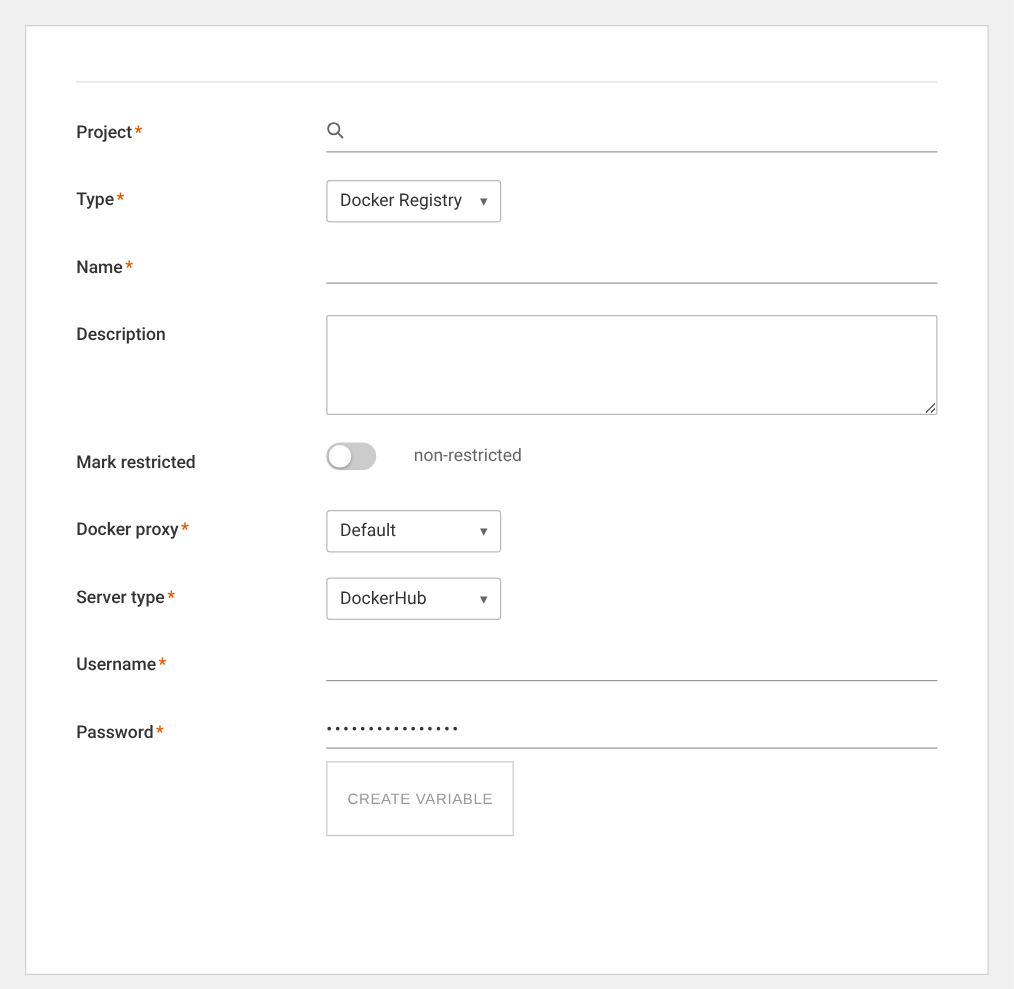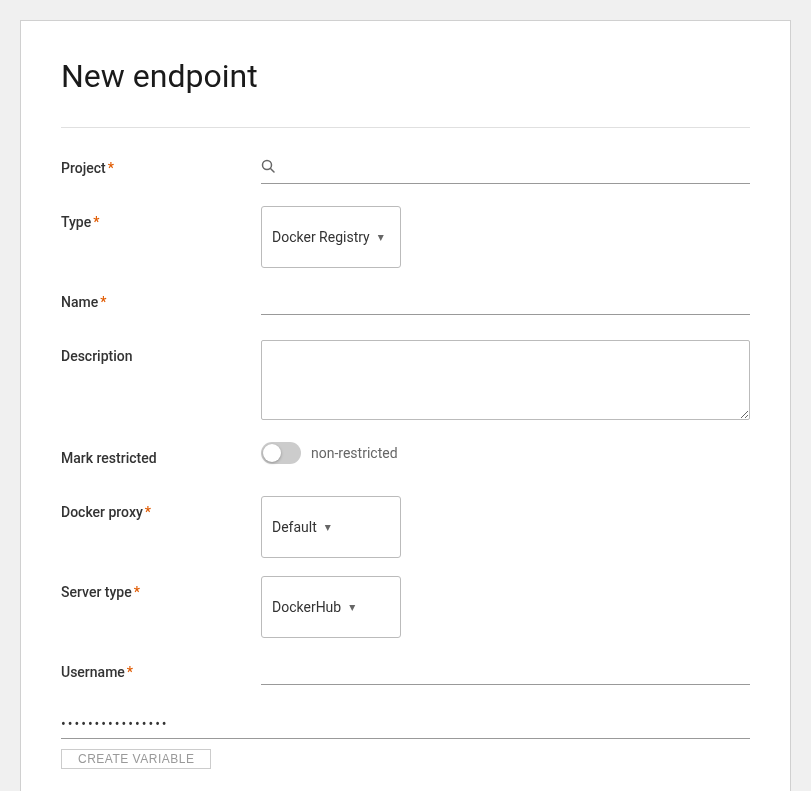--- a/index.html
+++ b/index.html
@@ -75,26 +75,27 @@
       color: #333;
       width: 100%;
       padding: 6px 0;
       background: transparent;
     }
     .select-wrapper {
       display: inline-flex;
       align-items: center;
       border: 1px solid #bbb;
       border-radius: 3px;
-      padding: 22px 10px;
+      padding: 8px 10px;
       font-size: 14px;
       color: #333;
       background: #fff;
       cursor: pointer;
       min-width: 140px;
+      justify-content: space-between;
     }
     .select-wrapper .chevron {
       margin-left: 8px;
       font-size: 12px;
       color: #666;
     }
     .textarea-input {
       border: 1px solid #bbb;
       border-radius: 2px;
       outline: none;
@@ -102,20 +103,21 @@
       color: #333;
       width: 100%;
       height: 80px;
       padding: 8px;
       resize: vertical;
       background: #fff;
     }
     .toggle-row {
       display: flex;
       align-items: center;
+      gap: 20px;
     }
     .toggle {
       width: 40px;
       height: 22px;
       border-radius: 11px;
       background: #ccc;
       position: relative;
       cursor: pointer;
       flex-shrink: 0;
     }
@@ -160,41 +162,40 @@
       font-size: 14px;
       color: #333;
       letter-spacing: 2px;
       padding: 6px 0;
       border-bottom: 1px solid #999;
       width: 100%;
     }
     .create-variable-btn {
       display: inline-block;
       margin-top: 10px;
-      padding: 2px 16px;
+      padding: 22px 16px;
       background: #fff;
       color: #999;
       font-size: 12px;
       font-weight: 500;
       letter-spacing: 0.5px;
       border: 1px solid #ccc;
       cursor: not-allowed;
       text-transform: uppercase;
     }
     .divider {
       border: none;
       border-top: 1px solid #e0e0e0;
       margin: 8px 0 24px 0;
     }
   </style>
 </head>
 <body>
 
 <div class="dialog">
-  <h1 class="page-title">New endpoint</h1>
 
   <hr class="divider">
 
   <div class="form-row">
     <div class="form-label">
       <span>Project</span><span class="required-star">*</span>
     </div>
     <div class="form-control">
       <div class="input-with-icon">
         <span class="search-icon-svg">
@@ -280,19 +281,22 @@
   <div class="form-row">
     <div class="form-label">
       <span>Username</span><span class="required-star">*</span>
     </div>
     <div class="form-control">
       <input class="text-input" type="text" style="">
     </div>
   </div>
 
   <div class="form-row">
+    <div class="form-label">
+      <span>Password</span><span class="required-star">*</span>
+    </div>
     <div class="form-control">
       <div class="password-dots">••••••••••••••••</div>
       <button class="create-variable-btn">CREATE VARIABLE</button>
     </div>
   </div>
 
 </div>
 
 </body></html>

